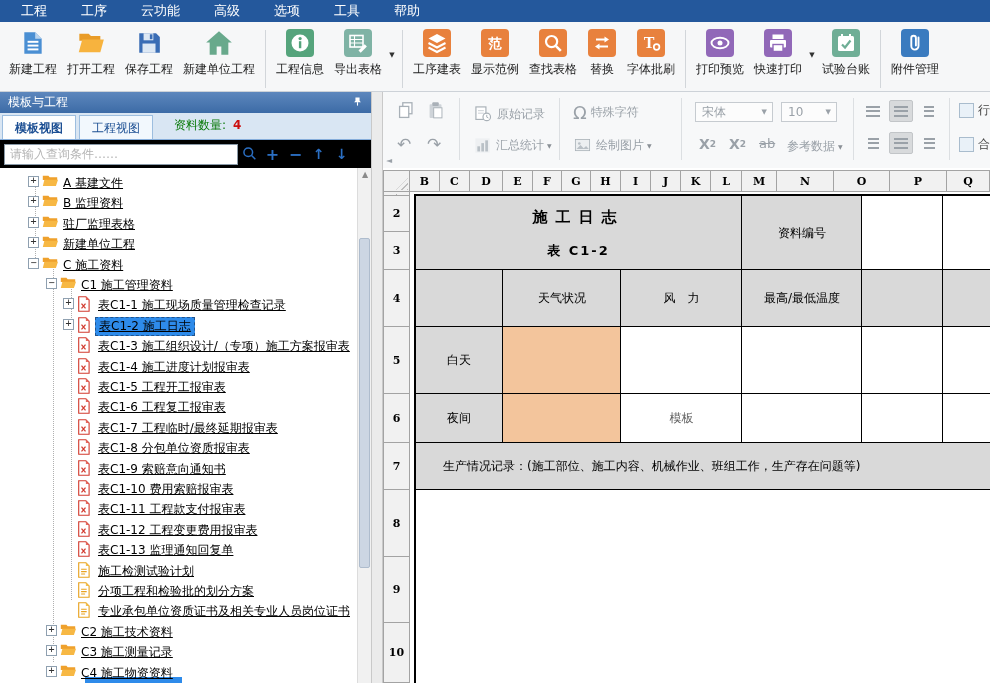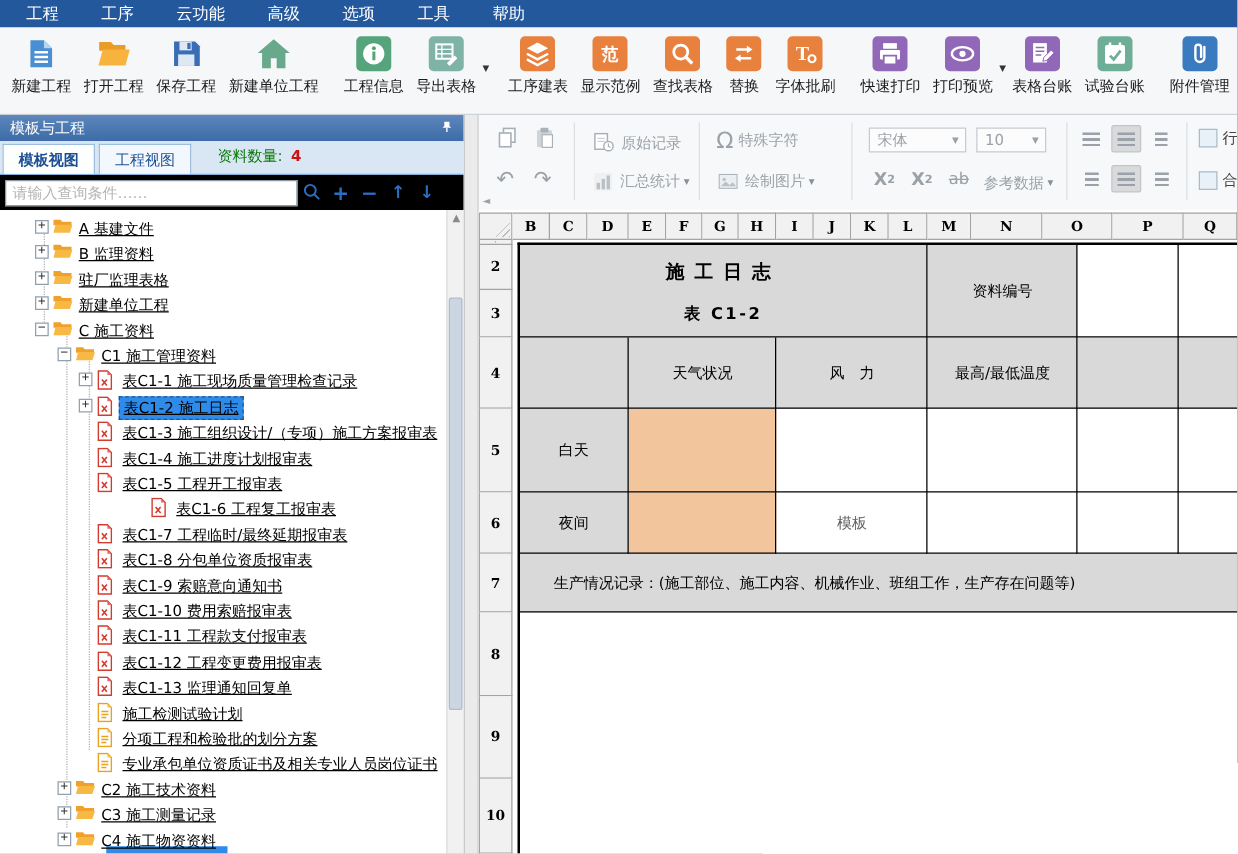--- a/index.html
+++ b/index.html
@@ -241,52 +241,40 @@
             </svg>
           </span>
         </span>
         <span class="tlabel">字体批刷</span>
       </div>
       <div class="tb-div"></div>
       <div class="tbtn">
         <span class="ticon">
           <span class="tile" style="background:#9168b8">
             <svg viewBox="0 0 24 24" width="24" height="24">
+              <ellipse cx="12" cy="12" rx="8.5" ry="5.3" fill="none" stroke="#fff" stroke-width="1.9"></ellipse>
+              <circle cx="12" cy="12" r="2.5" fill="#fff"></circle>
+            </svg>
+          </span>
+        </span>
+        <span class="tlabel">打印预览</span>
+      </div>
+      <div class="tbtn">
+        <span class="ticon">
+          <span class="tile" style="background:#9168b8">
+            <svg viewBox="0 0 24 24" width="24" height="24">
               <rect x="6.5" y="3.5" width="11" height="4.5" fill="#fff"></rect>
               <rect x="4" y="9" width="16" height="7.5" rx="1" fill="#fff"></rect>
               <rect x="7" y="13.5" width="10" height="7" fill="#fff" stroke="#9168b8" stroke-width="1.4"></rect>
             </svg>
           </span>
         </span>
         <span class="tlabel">快速打印</span>
       </div>
-      <div class="tbtn">
-        <span class="ticon">
-          <span class="tile" style="background:#9168b8">
-            <svg viewBox="0 0 24 24" width="24" height="24">
-              <ellipse cx="12" cy="12" rx="8.5" ry="5.3" fill="none" stroke="#fff" stroke-width="1.9"></ellipse>
-              <circle cx="12" cy="12" r="2.5" fill="#fff"></circle>
-            </svg>
-          </span>
-        </span>
-        <span class="tlabel">打印预览</span>
-      </div>
       <div class="tb-caret">▼</div>
-      <div class="tbtn">
-        <span class="ticon">
-          <span class="tile" style="background:#9168b8">
-            <svg viewBox="0 0 24 24" width="24" height="24">
-              <rect x="4.5" y="3.5" width="11" height="15.5" fill="#fff"></rect>
-              <path d="M6.5 7h7M6.5 10h7M6.5 13h4.5" stroke="#9168b8" stroke-width="1.3"></path>
-              <path d="M13 15l6-6 2.3 2.3-6 6-3 .7z" fill="#fff" stroke="#9168b8" stroke-width=".8"></path>
-            </svg>
-          </span>
-        </span>
-        <span class="tlabel">表格台账</span>
-      </div>
       <div class="tbtn">
         <span class="ticon">
           <span class="tile" style="background:#6fae96">
             <svg viewBox="0 0 24 24" width="24" height="24">
               <rect x="4" y="5" width="16" height="15" rx="1.5" fill="#fff"></rect>
               <rect x="7" y="3" width="2" height="4" fill="#fff"></rect>
               <rect x="15" y="3" width="2" height="4" fill="#fff"></rect>
               <path d="M8 13.5l3 3 5.5-7" fill="none" stroke="#6fae96" stroke-width="2.2"></path>
             </svg>
           </span>
@@ -425,21 +413,21 @@
         <span class="tlab" style="left: 95px;">表C1-4 施工进度计划报审表</span>
       </div>
       <div class="trow" style="top: 208px; left: 0px; width: 357px;">
         <span class="ticn" style="left: 77px;"><svg viewBox="0 0 16 20" width="13" height="16">
             <path d="M2 1h9l4 4v14H2z" fill="#fff" stroke="#d23b2f" stroke-width="1.4"></path>
             <path d="M11 1l4 4h-4z" fill="#e4695f"></path>
             <path d="M5.5 9.5l5 6M10.5 9.5l-5 6" stroke="#d23b2f" stroke-width="1.6"></path>
           </svg></span>
         <span class="tlab" style="left: 95px;">表C1-5 工程开工报审表</span>
       </div>
-      <div class="trow" style="top: 228.4px; left: 0px; width: 357px; margin-left: 43px;">
+      <div class="trow" style="top: 228.4px; left: 0px; width: 357px;">
         <span class="ticn" style="left: 77px;"><svg viewBox="0 0 16 20" width="13" height="16">
             <path d="M2 1h9l4 4v14H2z" fill="#fff" stroke="#d23b2f" stroke-width="1.4"></path>
             <path d="M11 1l4 4h-4z" fill="#e4695f"></path>
             <path d="M5.5 9.5l5 6M10.5 9.5l-5 6" stroke="#d23b2f" stroke-width="1.6"></path>
           </svg></span>
         <span class="tlab" style="left: 95px;">表C1-6 工程复工报审表</span>
       </div>
       <div class="trow" style="top: 248.8px; left: 0px; width: 357px;">
         <span class="ticn" style="left: 77px;"><svg viewBox="0 0 16 20" width="13" height="16">
             <path d="M2 1h9l4 4v14H2z" fill="#fff" stroke="#d23b2f" stroke-width="1.4"></path>

